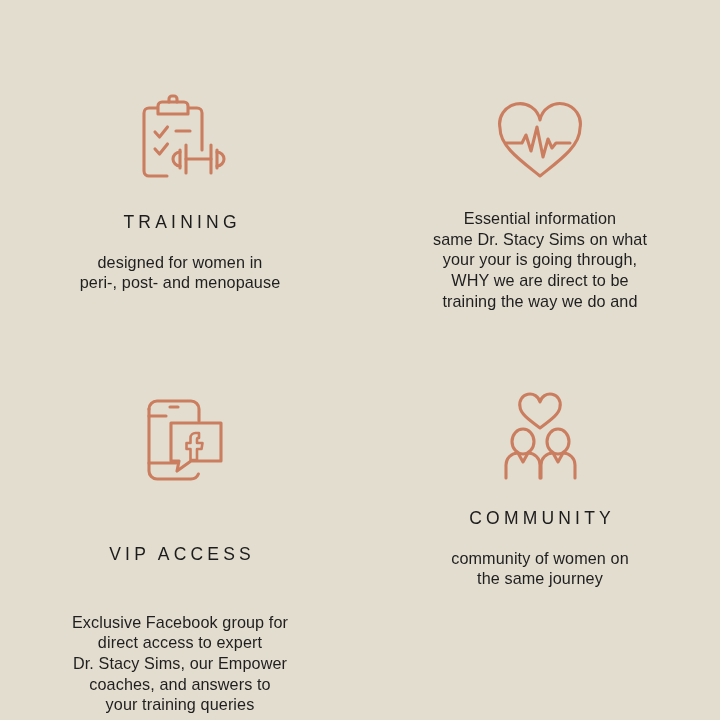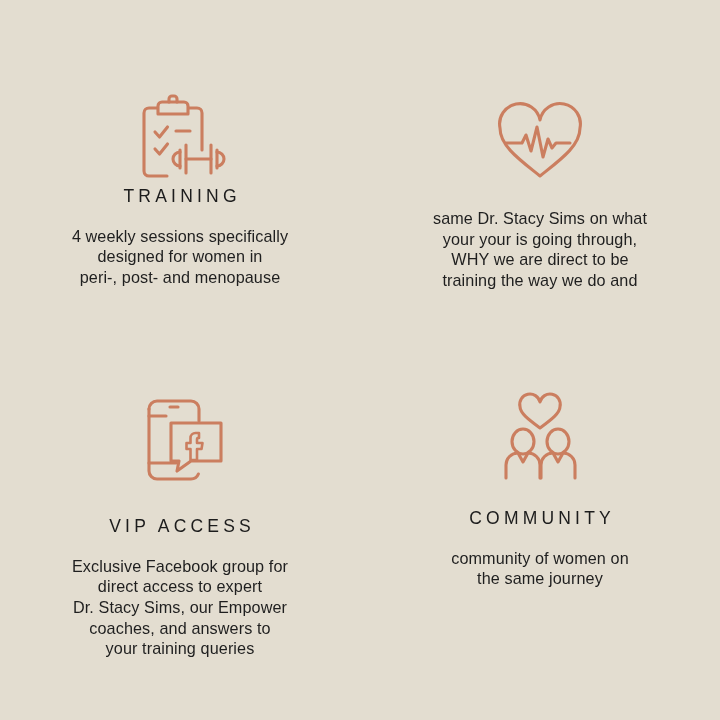--- a/index.html
+++ b/index.html
@@ -53,20 +53,21 @@
     display: flex;
     align-items: center;
     justify-content: center;
   }
   .icon-wrap svg {
     display: block;
     overflow: visible;
   }
 
   .card-title {
+    margin-top: 26px;
     font-family: "Liberation Sans", sans-serif;
     font-size: 17.5px;
     font-weight: 400;
     letter-spacing: 4.2px;
     color: #1c1c1c;
     text-transform: uppercase;
     text-align: center;
     line-height: 1;
     white-space: nowrap;
     text-indent: 4.2px;
@@ -80,21 +81,21 @@
     line-height: 1.28;
     color: #1f1f1f;
     text-align: center;
     letter-spacing: 0.1px;
   }
   .card-body .ln { display: block; white-space: nowrap; }
 
   
   .card.c1 .icon-wrap { margin-left: -2px; }
   .card.c1 .card-title { margin-left: 0; }
-  .card.r2.c1 { padding-top: 32px; }
+  .card.r2.c1 { padding-top: 32px; gap: 28px; }
   .card.r2.c1 .card-title { margin-top: 30px; }
   .card.r2.c2 .card-title { margin-top: 22px; }
   .card.r2.c2 .icon-wrap { margin-top: 2px; }
 
   .card.r1.c2 .card-title { margin-top: 27px; }
 </style>
 </head>
 <body>
 
 <div class="board">
@@ -119,40 +120,40 @@
           <path d="M59 51 v28"></path>
           <path d="M84 51 v28"></path>
           <path d="M90 56 v18"></path>
           <path d="M59 65 H84"></path>
           <path d="M53 58 a4 4 0 0 0 0 14"></path>
           <path d="M90 58 a4 4 0 0 1 0 14"></path>
         </svg>
       </div>
       <div class="card-title">TRAINING</div>
       <div class="card-body">
-        <span class="ln">4 weekly sessions specifically</span>
         <span class="ln">designed for women in</span>
         <span class="ln">peri-, post- and menopause</span>
       </div>
     </div>
 
     <div class="card r1 c2">
       <div class="icon-wrap">
         <svg width="96" height="84" viewBox="0 0 96 84" fill="none" stroke="#cb7e5f" stroke-width="3.1" stroke-linecap="round" stroke-linejoin="round">
 
           <path d="M48 78
                    C 28 62, 8 48, 8 30
                    A 20 20 0 0 1 48 22
                    A 20 20 0 0 1 88 30
                    C 88 48, 68 62, 48 78 Z"></path>
 
           <path d="M14 45 H30 l4 -8 l5 16 l6 -24 l6 30 l5 -18 l4 9 l4 -5 h14"></path>
         </svg>
       </div>
       <div class="card-body">
+        <span class="ln">Essential information</span>
         <span class="ln">same Dr. Stacy Sims on what</span>
         <span class="ln">your your is going through,</span>
         <span class="ln">WHY we are direct to be</span>
         <span class="ln">training the way we do and</span>
       </div>
     </div>
 
     <div class="card r2 c1">
       <div class="icon-wrap">
         <svg width="100" height="96" viewBox="0 0 100 96" fill="none" stroke="#cb7e5f" stroke-width="3.1" stroke-linecap="round" stroke-linejoin="round">

